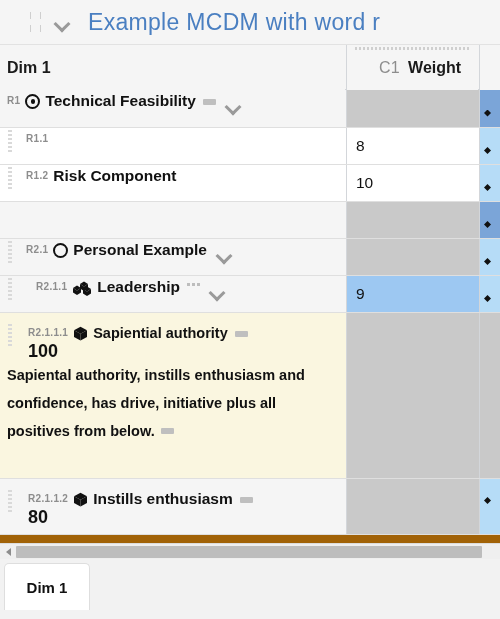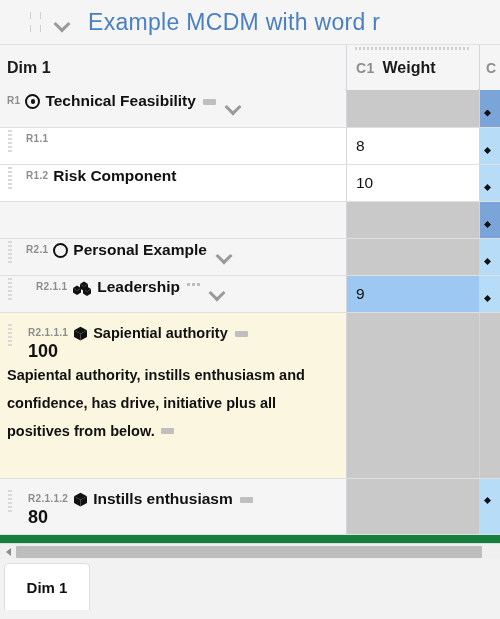--- a/index.html
+++ b/index.html
@@ -3,21 +3,21 @@
 <meta charset="utf-8">
 <style>
   * { box-sizing: border-box; margin: 0; padding: 0; }
   html, body {
     width: 500px; height: 619px;
     font-family: "Liberation Sans", sans-serif;
     background: #f4f4f4;
     overflow: hidden;
   }
 
-  #app { position: relative; width: 500px; height: 619px; background: #15803d; }
+  #app { position: relative; width: 500px; height: 619px; background: #a16207; }
 
   
   .titlebar {
     position: absolute; left: 0; top: 0; width: 500px; height: 45px;
     background: #f5f5f5;
     display: flex; align-items: center;
     border-bottom: 1px solid #e2e2e2;
   }
   .grip {
     width: 8px; height: 26px; margin-left: 4px;
@@ -69,22 +69,22 @@
     position: absolute; top: 0; height: 45px;
     display: flex; align-items: center;
     background: #f5f5f5;
   }
   .hcell .htab {
     position: absolute; top: 2px; left: 8px; right: 8px; height: 3px;
     background-image: repeating-linear-gradient(to right,#cfcfcf 0 2px,transparent 2px 4px);
   }
   .hlabel { font-size: 16px; font-weight: bold; color: #1a1a1a; }
   .hcode {
-    font-size: 14px; color: #8d8d8d; font-weight: bold;
-    margin-right: 8px; letter-spacing: .3px;
+    font-size: 16px; color: #8d8d8d; font-weight: normal;
+    margin-right: 8px; letter-spacing: .3px; margin-left: 23px;
   }
   #h-dim   { left: 0;   width: 345px; padding-left: 7px; }
   #h-dim .hlabel { font-size: 16px; }
   #h-w     { left: 346px; width: 132px; padding-left: 9px; border-left: 1px solid #d3d6da; }
   #h-c2    { left: 479px; width: 21px; padding-left: 6px; border-left: 1px solid #d3d6da; }
 
   
   .body { position: absolute; left: 0; top: 90px; width: 500px; height: 453px; }
   .row {
     position: relative; width: 500px;

